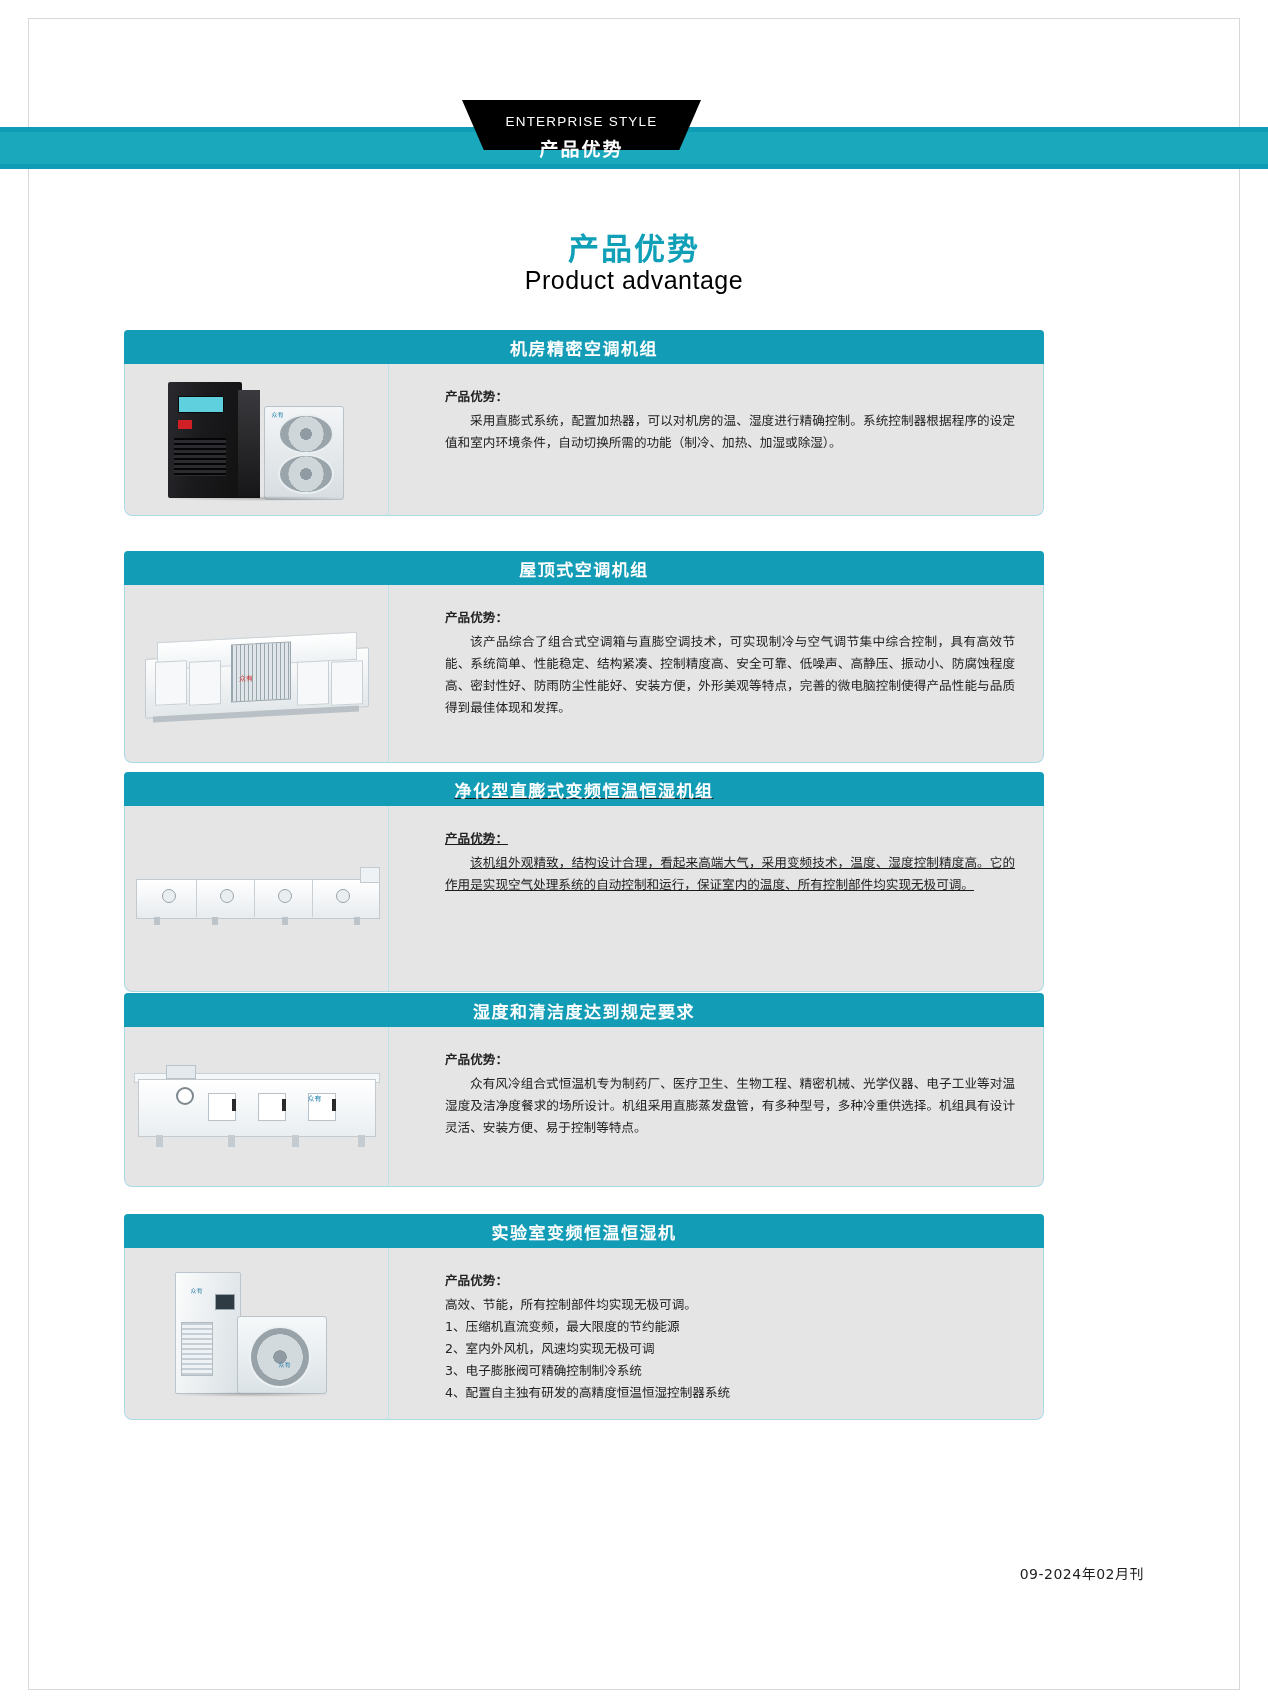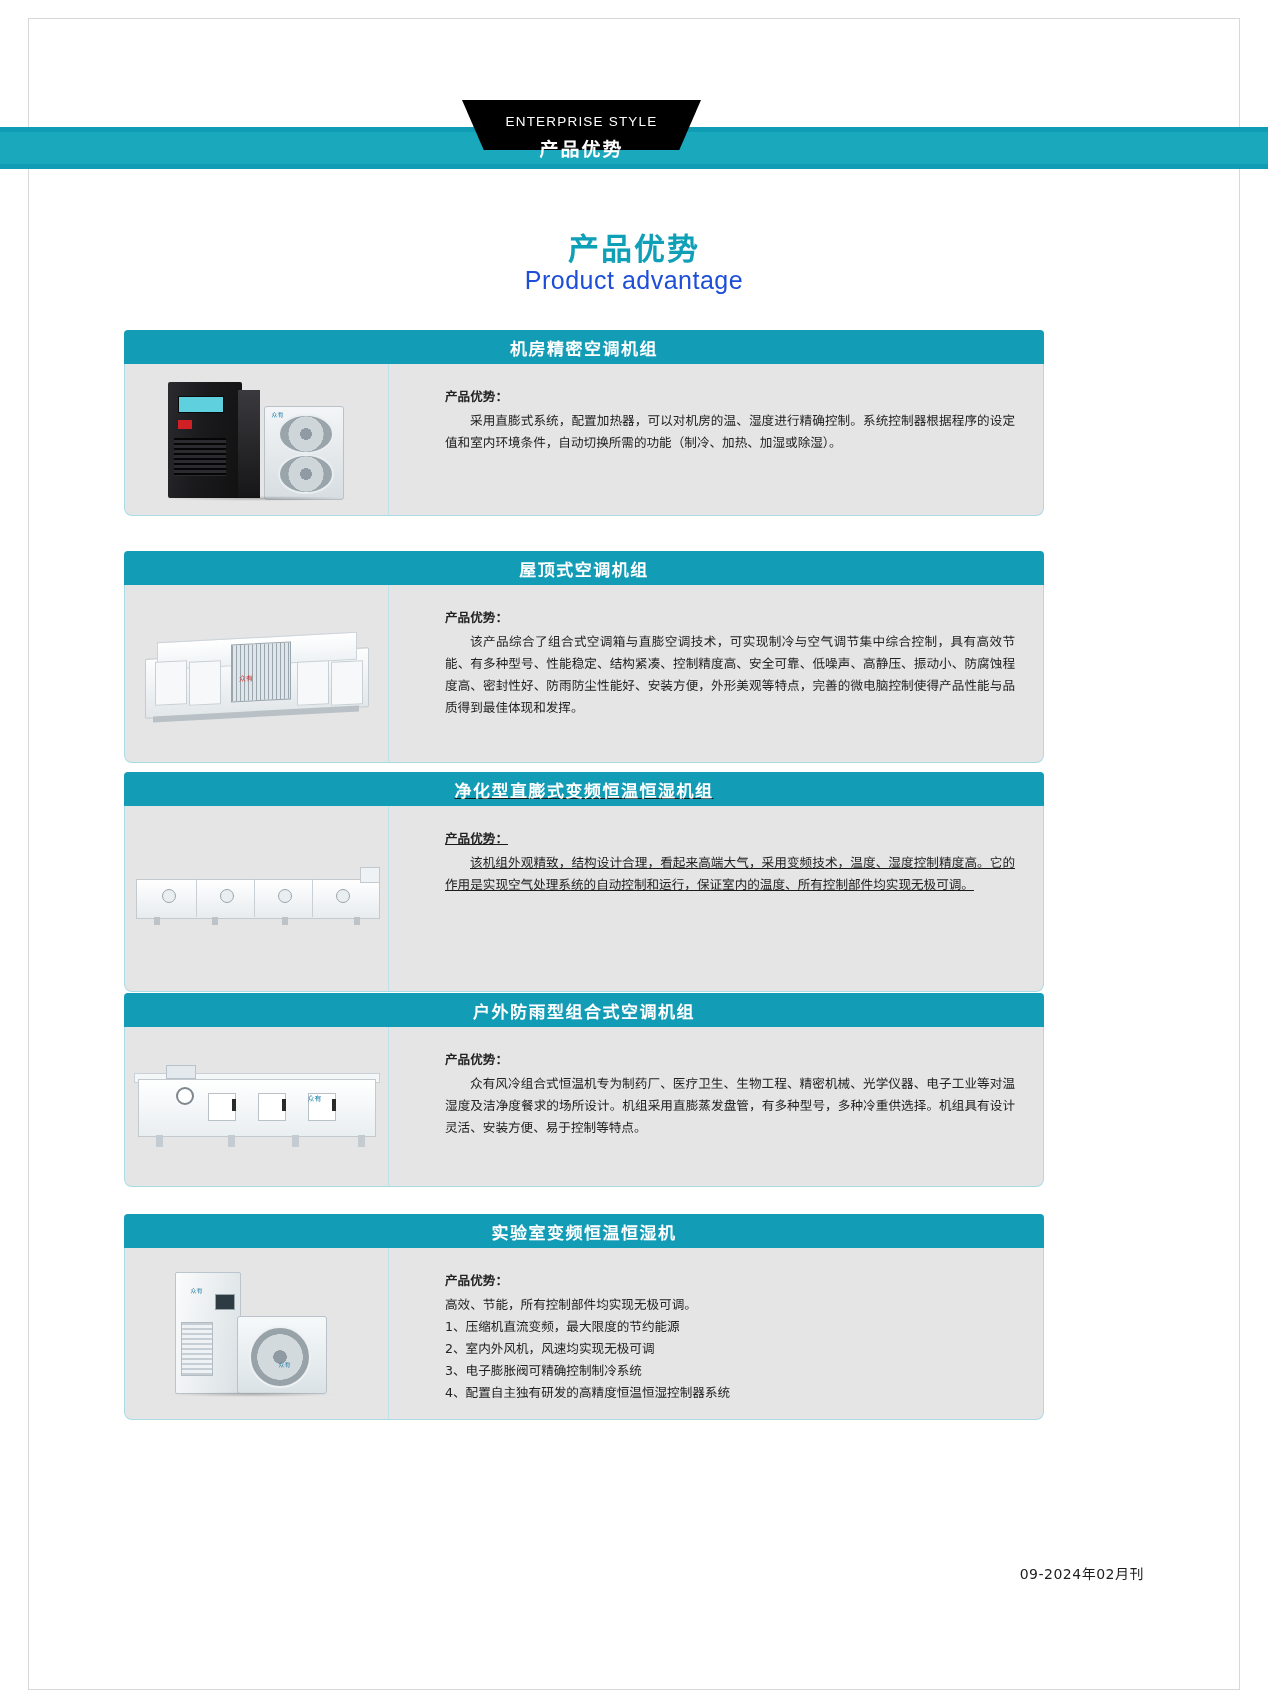--- a/index.html
+++ b/index.html
@@ -88,21 +88,21 @@
     color: #0fa0b8;
     letter-spacing: 2px;
   }
   .title-en {
     position: absolute;
     left: 0; top: 266px;
     width: 1268px;
     text-align: center;
     font-family: "Liberation Sans", sans-serif;
     font-size: 25px;
-    color: #1d4ed8;
+    color: #000000;
     letter-spacing: 0.5px;
   }
 
   
   .card {
     position: absolute;
     left: 124px;
     width: 920px;
     box-sizing: border-box;
   }
@@ -366,21 +366,21 @@
           <div class="door d1"></div>
             <div class="door d2"></div>
           <div class="door d3"></div>
             <div class="door d4"></div>
           <div class="logo2">众有</div>
           <div class="legs"></div>
         </div>
       </div>
       <div class="card-text">
         <p class="lead">产品优势：</p>
-        <p class="indent">该产品综合了组合式空调箱与直膨空调技术，可实现制冷与空气调节集中综合控制，具有高效节能、有多种型号、性能稳定、结构紧凑、控制精度高、安全可靠、低噪声、高静压、振动小、防腐蚀程度高、密封性好、防雨防尘性能好、安装方便，外形美观等特点，完善的微电脑控制使得产品性能与品质得到最佳体现和发挥。</p>
+        <p class="indent">该产品综合了组合式空调箱与直膨空调技术，可实现制冷与空气调节集中综合控制，具有高效节能、系统简单、性能稳定、结构紧凑、控制精度高、安全可靠、低噪声、高静压、振动小、防腐蚀程度高、密封性好、防雨防尘性能好、安装方便，外形美观等特点，完善的微电脑控制使得产品性能与品质得到最佳体现和发挥。</p>
       </div>
     </div>
   </div>
 
   <div class="card" style="top:772px;text-decoration:underline;">
     <div class="card-head">净化型直膨式变频恒温恒湿机组</div>
     <div class="card-body" style="height:186px;">
       <div class="card-img">
         <div class="illus i3">
           <div class="body"></div>
@@ -399,21 +399,21 @@
         </div>
       </div>
       <div class="card-text">
         <p class="lead">产品优势：</p>
         <p class="indent">该机组外观精致，结构设计合理，看起来高端大气，采用变频技术，温度、湿度控制精度高。它的作用是实现空气处理系统的自动控制和运行，保证室内的温度、所有控制部件均实现无极可调。</p>
       </div>
     </div>
   </div>
 
   <div class="card" style="top:993px;">
-    <div class="card-head">户外防雨型组合式空调机组</div>
+    <div class="card-head">湿度和清洁度达到规定要求</div>
     <div class="card-body" style="height:160px;">
       <div class="card-img">
         <div class="illus i4">
           <div class="roof"></div>
           <div class="body"></div>
           <div class="box"></div>
           <div class="gauge"></div>
           <div class="hatch" style="left:76px;"></div>
           <div class="handle" style="left:100px; top:46px;"></div>
           <div class="hatch" style="left:126px;"></div>

